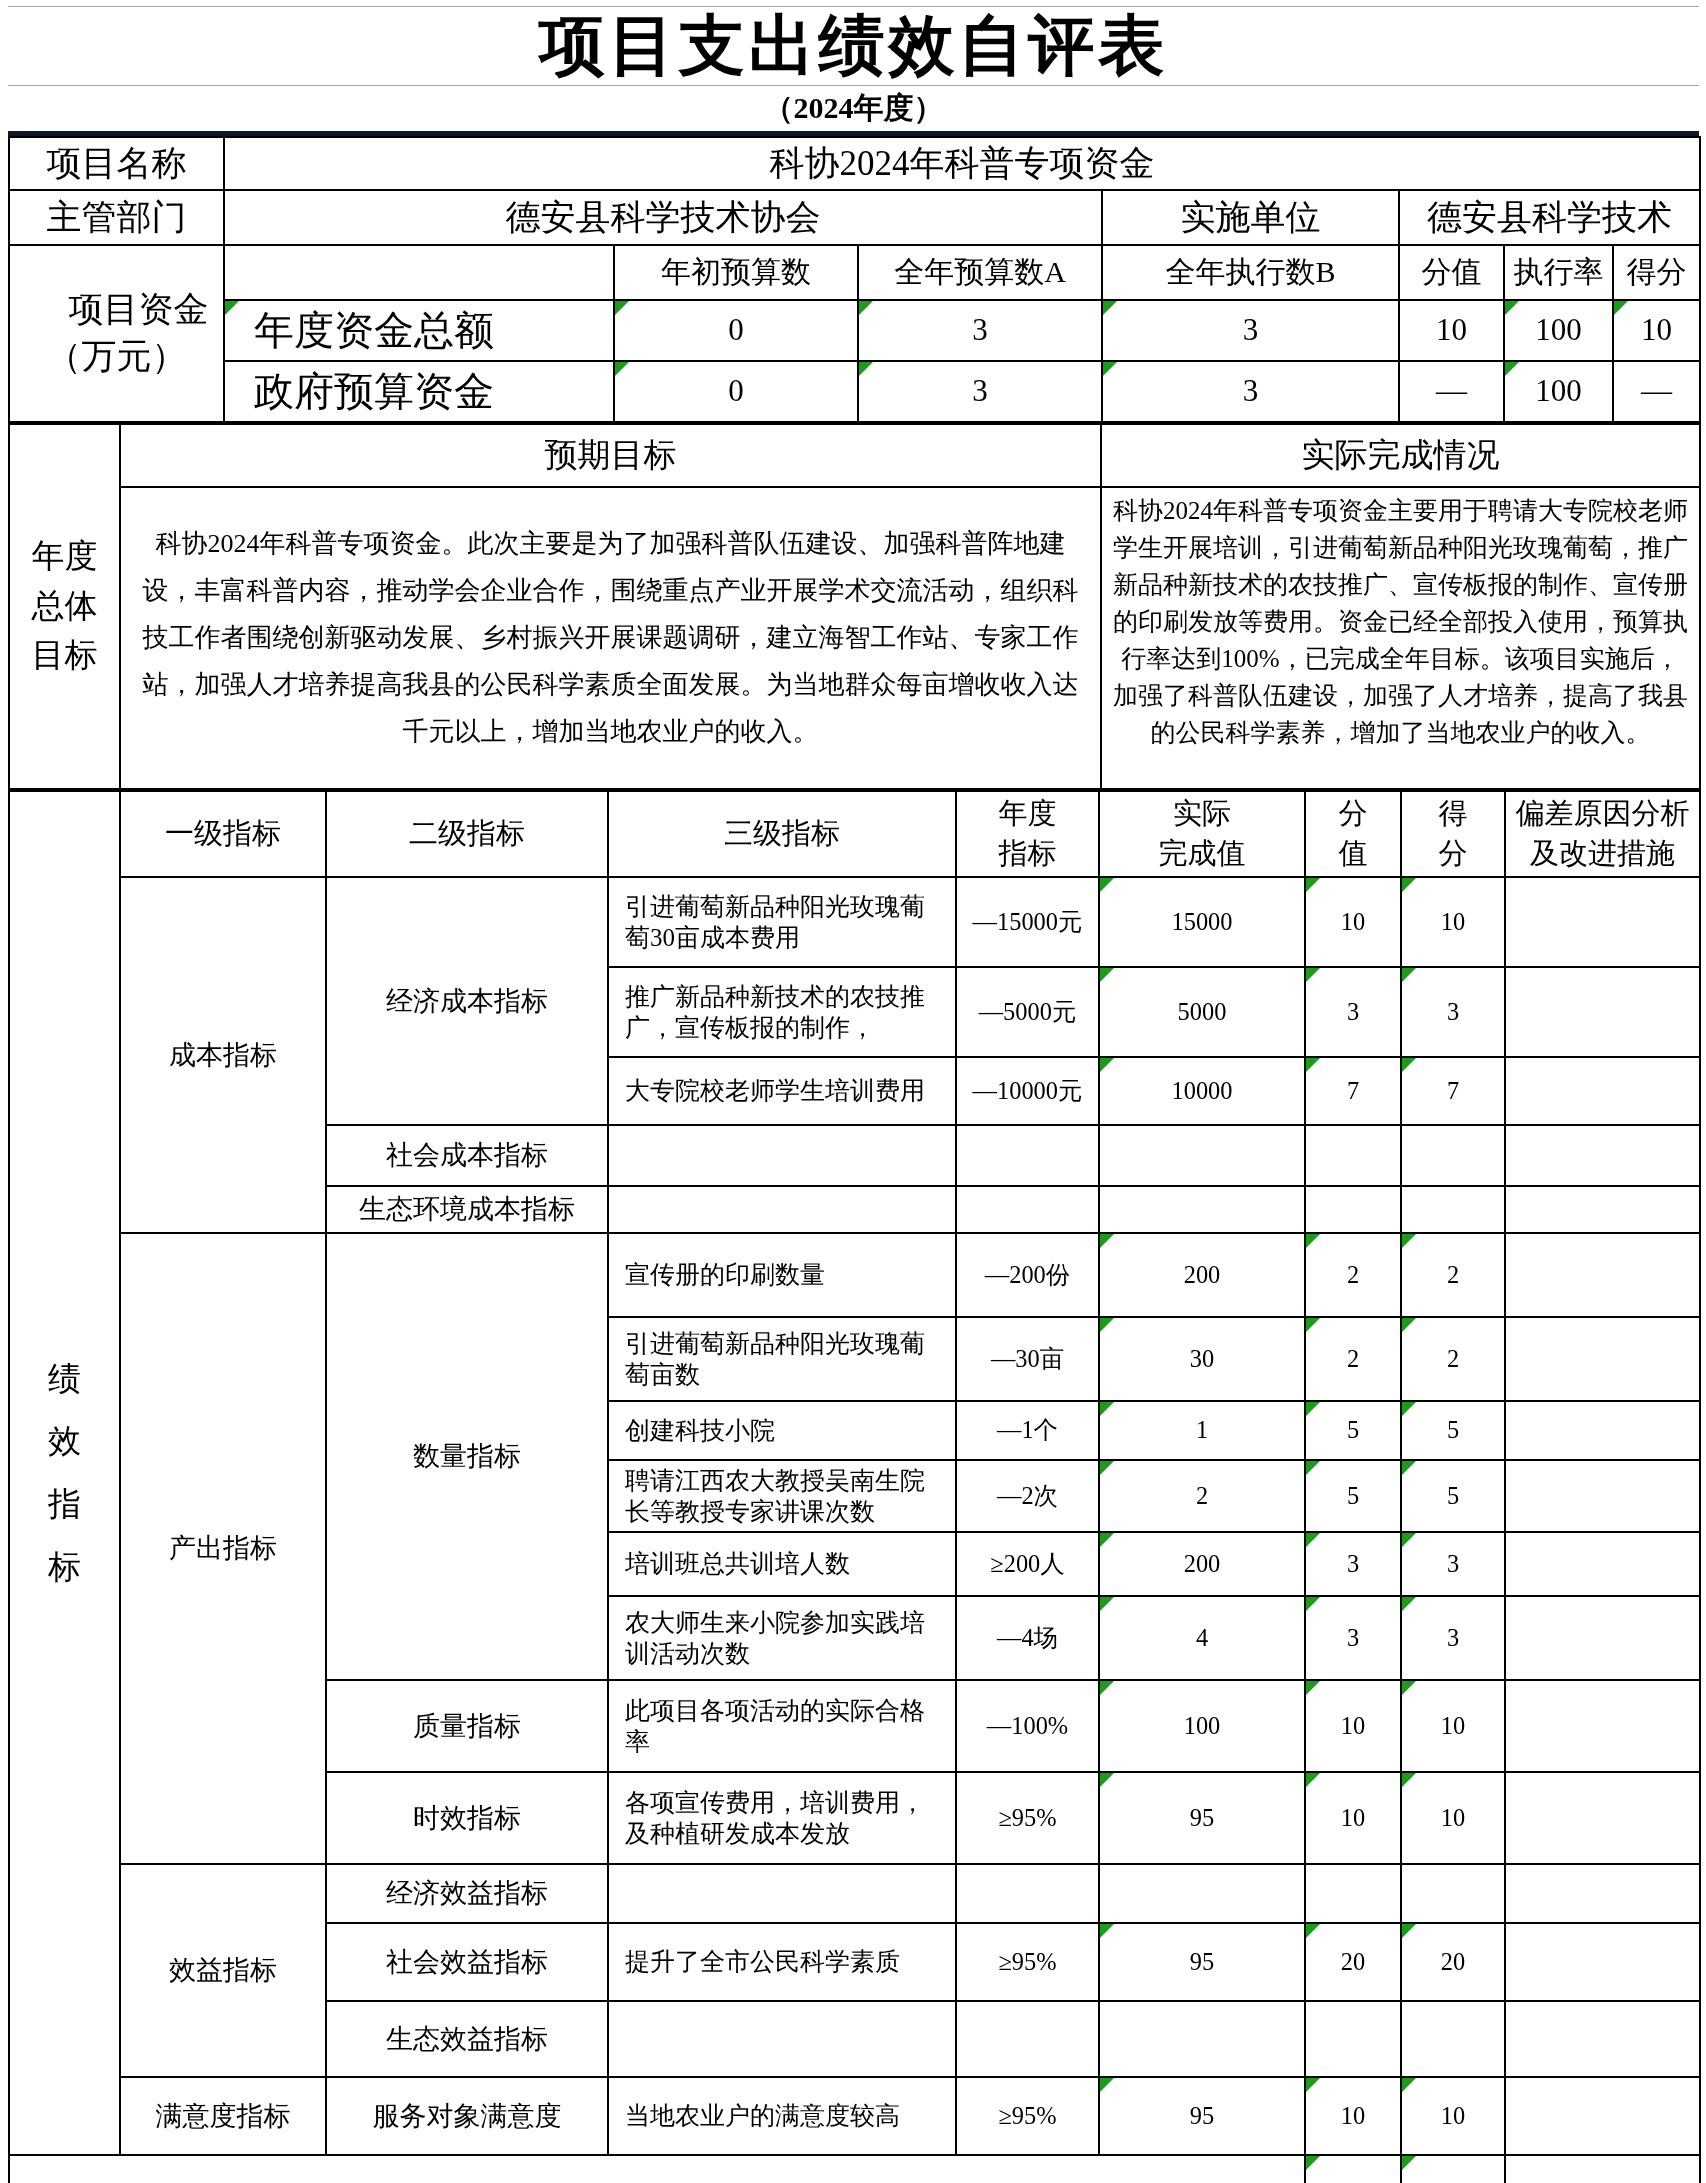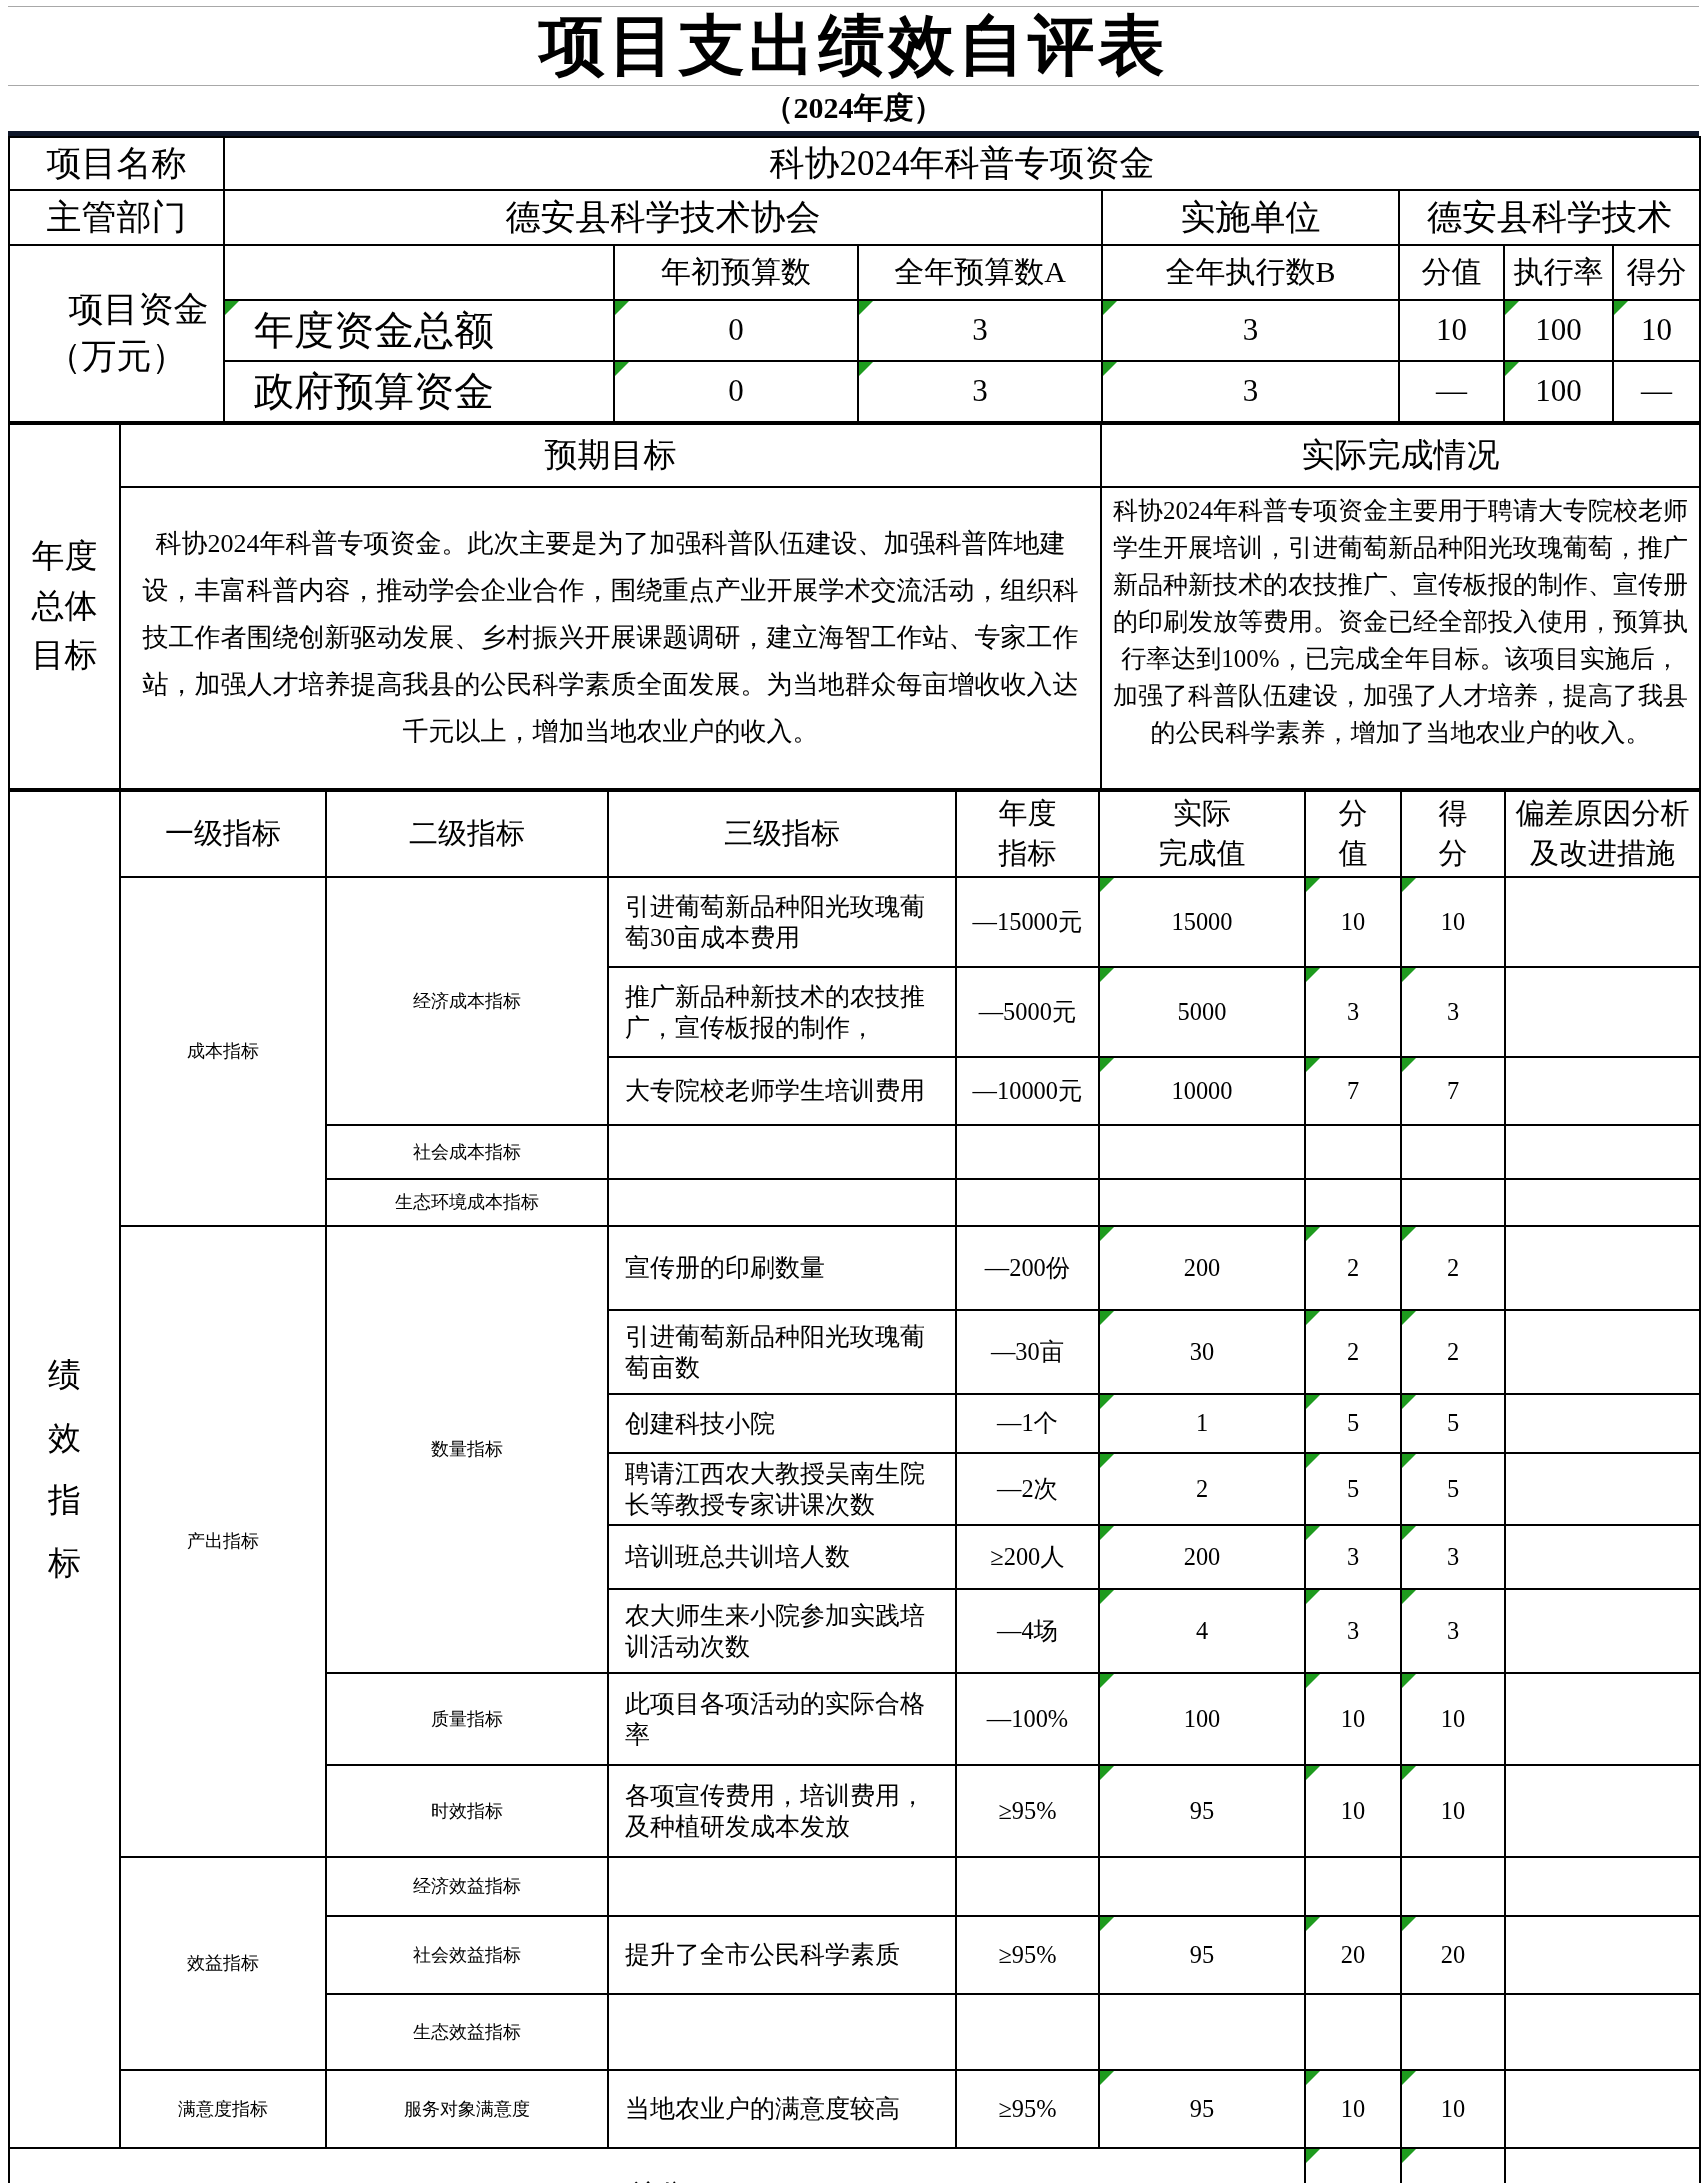--- a/index.html
+++ b/index.html
@@ -30,21 +30,21 @@
   .t-goal .hdr{font-size:33px;height:57px;}
   .vlabel{display:inline-block;word-break:break-all;font-size:33px;line-height:1.5;}
   .vlabel-goal{width:70px;}
   .vlabel-perf{width:35px;line-height:1.9;}
   .para-expected{font-size:26px;line-height:47px;text-align:center;padding:3.9px 11.7px;}
   .para-actual{font-size:25px;line-height:37px;text-align:center;padding:3.9px 7.8px;font-weight:normal;vertical-align:top;}
   .goal-body{height:302px;}
 
   
   .t-ind th{font-size:29px;}
-  .t-ind .lv{font-size:18px;}
+  .t-ind .lv{font-size:27px;}
   .t-ind .lv3{font-size:25px;text-align:left;line-height:1.25;padding:2px 16px;}
   .t-ind .tgt{font-size:24.4px;white-space:nowrap;}
   .t-ind .num{font-size:24.4px;}
   .t-ind .total-lbl{font-size:29px;}
 </style>
 </head>
 <body>
 
 <div class="page">
 
@@ -183,21 +183,21 @@
       <td></td>
     </tr>
     <tr style="height:68px">
       <td class="lv3">大专院校老师学生培训费用</td>
       <td class="tgt">—10000元</td>
       <td class="num tri">10000</td>
       <td class="num tri">7</td>
       <td class="num tri">7</td>
       <td></td>
     </tr>
-    <tr style="height:54px">
+    <tr style="height:61px">
       <td class="lv">社会成本指标</td>
       <td></td>
       <td></td>
       <td></td>
       <td></td>
       <td></td>
       <td></td>
     </tr>
     <tr style="height:47px">
       <td class="lv">生态环境成本指标</td>

